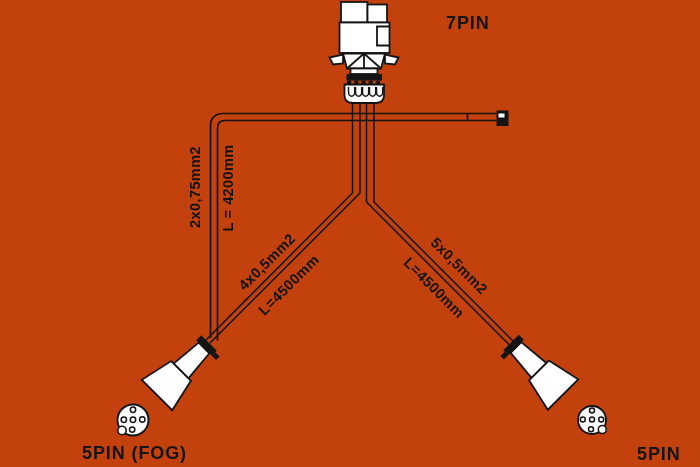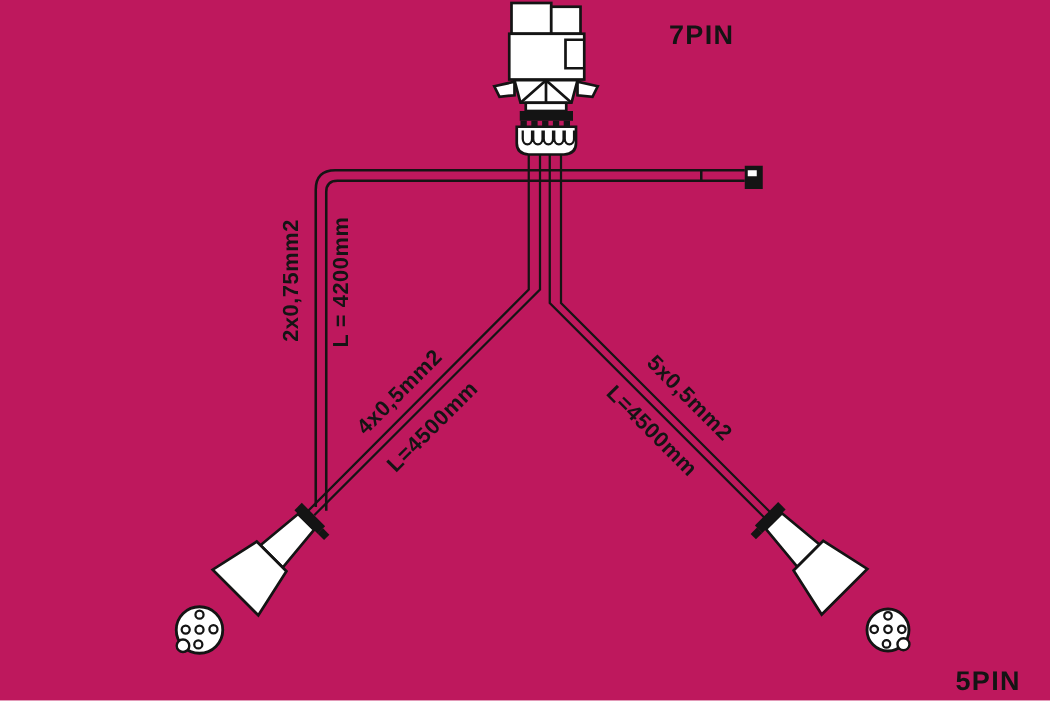--- a/index.html
+++ b/index.html
@@ -1,17 +1,17 @@
 <!DOCTYPE html>
 <html><head>
 <meta charset="utf-8">
 <style>
   html,body { margin:0; padding:0; background:#ffffff; }
   .stage {
-    position:relative; width:700px; height:467px; background:#be185d;
+    position:relative; width:700px; height:467px; background:#c2410c;
     overflow:hidden; font-family:"Liberation Sans","DejaVu Sans",sans-serif;
   }
   .stage svg { position:absolute; left:0; top:0; }
   .lbl {
     position:absolute; color:#141414; font-weight:600; white-space:nowrap;
     letter-spacing:0.4px; line-height:1;
   }
   .lbl.big { font-size:18px; letter-spacing:0.9px; }
   .lbl.rot { font-size:14.5px; transform:translate(-50%,-50%) rotate(var(--a)); }
 </style>
@@ -103,20 +103,21 @@
         <circle cx="582.8" cy="419.5" r="2.5"></circle>
         <circle cx="592" cy="419.5" r="2.5"></circle>
         <circle cx="601.2" cy="419.5" r="2.5"></circle>
         <circle cx="591" cy="429.3" r="2.5"></circle>
       </g>
     </g>
   </svg>
 
   <div class="lbl big" style="left:446px; top:14px;">7PIN</div>
 
+  <div class="lbl big" style="left:82px; top:444px;">5PIN (FOG)</div>
 
   <div class="lbl big" style="left:589px; top:445px;margin-left:48px;">5PIN</div>
 
   <div class="lbl rot" style="left:195px; top:187px; --a:-90deg;">2x0,75mm2</div>
 
   <div class="lbl rot" style="left:228px; top:188px; --a:-90deg;">L = 4200mm</div>
 
   <div class="lbl rot" style="left:267px; top:262px; --a:-45deg;">4x0,5mm2</div>
 
   <div class="lbl rot" style="left:289px; top:285px; --a:-45deg;">L=4500mm</div>

